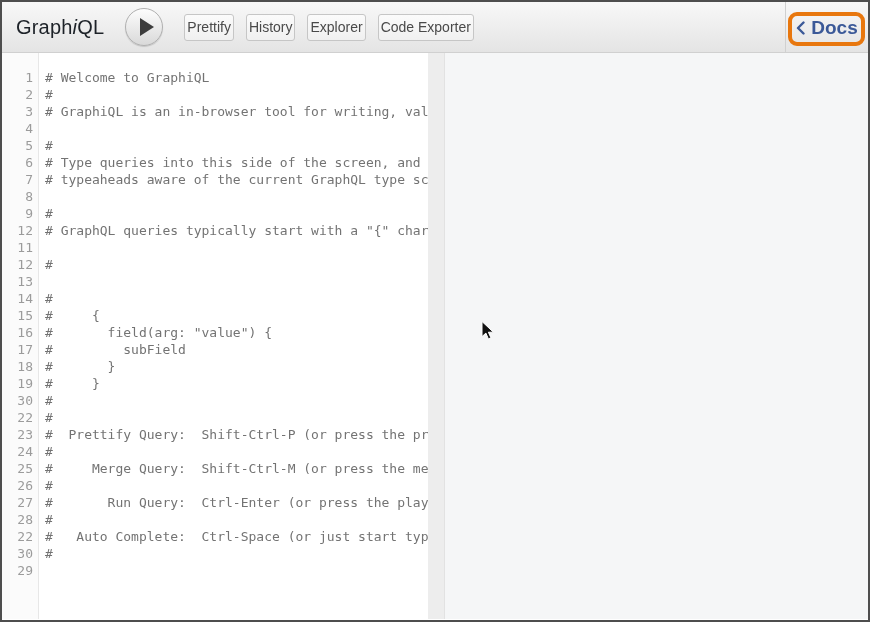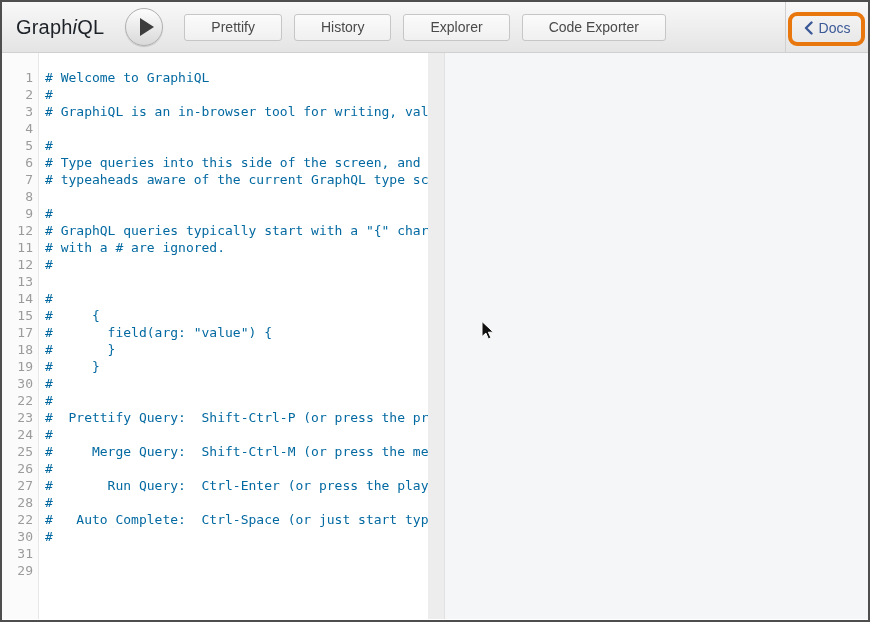--- a/index.html
+++ b/index.html
@@ -28,35 +28,36 @@
     box-shadow:0 1px 1px rgba(0,0,0,0.15);
     display:flex;align-items:center;justify-content:center;cursor:pointer;
   }
   .play-tri{
     width:0;height:0;margin-left:5px;
     border-top:9px solid transparent;border-bottom:9px solid transparent;
     border-left:14px solid #3d3d3d;
   }
   .tb-buttons{display:flex;margin-left:21px;}
   .tb-btn{
-    margin-right:12px;height:27px;padding:0 26px;
+    margin-right:12px;height:27px;padding:0 2px;
     background:linear-gradient(#fbfbfb,#f0f0f0);
     border:1px solid #c6c6c6;border-radius:3px;
     font-family:"Liberation Sans",sans-serif;font-size:14px;color:#4a4a4a;
     display:flex;align-items:center;cursor:pointer;white-space:nowrap;
   }
   .docs-area{
     position:absolute;top:0;right:0;height:51px;width:83px;
     border-left:1px solid #d0d0d0;
     display:flex;align-items:center;justify-content:center;
   }
   .docs-btn{
     display:flex;align-items:center;gap:6px;cursor:pointer;
-    color:#3b5998;font-size:14px;background:none;border:none;
+    color:#3b5998;font-size:19px;background:none;border:none;
     font-family:"Liberation Sans",sans-serif;
+    font-weight:bold;
   }
   .docs-annotation{
     position:absolute;left:2px;top:10px;width:77px;height:34px;
     border:4px solid #e8770e;border-radius:9px;
     pointer-events:none;
   }
   
   .main{display:flex;height:566px;width:100%;}
   .editor-pane{
     position:relative;width:426px;height:100%;background:#fff;overflow:hidden;
@@ -66,21 +67,21 @@
     background:#fbfbfb;border-right:1px solid #e7e7e7;
   }
   .lines{position:relative;padding-top:16px;}
   .line{display:flex;height:17px;line-height:17px;
     font-family:"DejaVu Sans Mono",monospace;font-size:13px;}
   .ln{
     width:31px;flex:0 0 31px;text-align:right;color:#9b9b9b;
     padding-right:0;user-select:none;
   }
   .lt{
-    flex:1;margin-left:12px;color:#0369a1;white-space:pre;overflow:hidden;
+    flex:1;margin-left:12px;color:#737373;white-space:pre;overflow:hidden;
   }
   .divider{
     width:17px;height:100%;background:#ededed;border-right:1px solid #e2e2e2;
     cursor:col-resize;
   }
   .response-pane{flex:1;height:100%;background:#f5f6f7;}
   .mouse-cursor{position:absolute;pointer-events:none;}
 </style>
 </head>
 <body>
@@ -152,40 +153,43 @@
           <div class="line">
             <span class="ln">9</span>
             <span class="lt">#</span>
           </div>
           <div class="line">
             <span class="ln">12</span>
             <span class="lt"># GraphQL queries typically start with a "{" character. Lines that start</span>
           </div>
           <div class="line">
             <span class="ln">11</span>
-            <span class="lt"># with a # are ignored.</span>
           </div>
           <div class="line">
             <span class="ln">12</span>
             <span class="lt">#</span>
           </div>
           <div class="line">
             <span class="ln">13</span>
           </div>
           <div class="line">
             <span class="ln">14</span>
             <span class="lt">#</span>
           </div>
           <div class="line">
             <span class="ln">15</span>
             <span class="lt">#     {</span>
           </div>
           <div class="line">
+            <span class="ln">16</span>
+            <span class="lt">#       field(arg: "value") {</span>
+          </div>
+          <div class="line">
             <span class="ln">17</span>
-            <span class="lt">#       field(arg: "value") {</span>
+            <span class="lt">#         subField</span>
           </div>
           <div class="line">
             <span class="ln">18</span>
             <span class="lt">#       }</span>
           </div>
           <div class="line">
             <span class="ln">19</span>
             <span class="lt">#     }</span>
           </div>
           <div class="line">
@@ -220,24 +224,20 @@
             <span class="ln">28</span>
             <span class="lt">#</span>
           </div>
           <div class="line">
             <span class="ln">22</span>
             <span class="lt">#   Auto Complete:  Ctrl-Space (or just start typing)</span>
           </div>
           <div class="line">
             <span class="ln">30</span>
             <span class="lt">#</span>
-          </div>
-          <div class="line">
-            <span class="ln">31</span>
-            <span class="lt"></span>
           </div>
           <div class="line">
             <span class="ln">29</span>
             <span class="lt"></span>
           </div>
         </div>
     </div>
 
     <div class="divider"></div>
 

